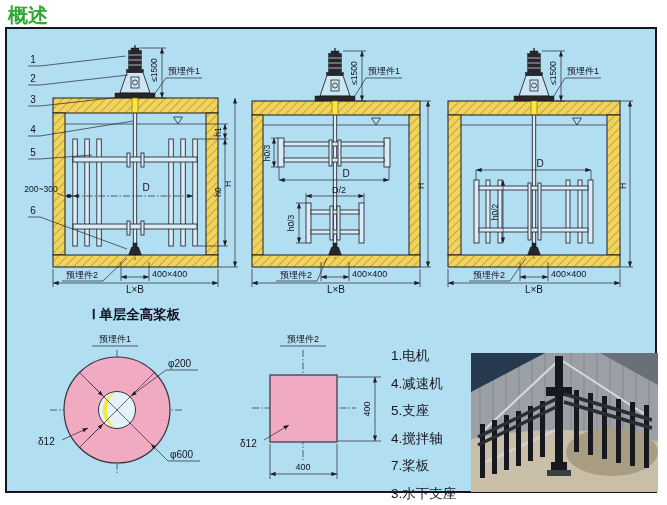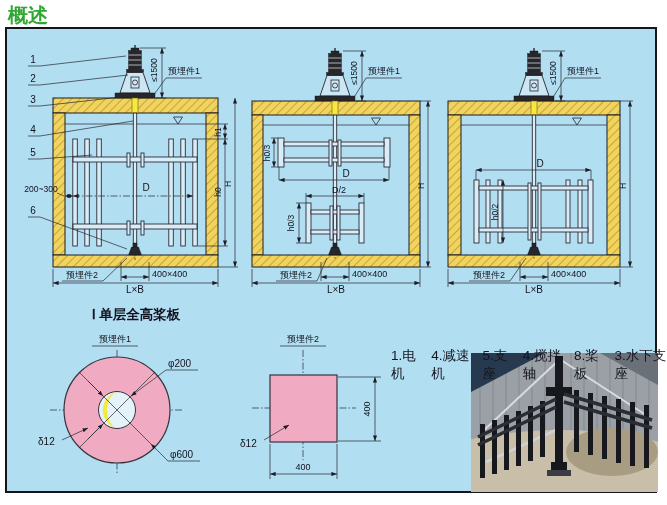--- a/index.html
+++ b/index.html
@@ -13,21 +13,21 @@
   .wall{fill:url(#hatch);stroke:#1c1c22;stroke-width:1;}
   .bar{fill:#d9edf8;stroke:#2b2b33;stroke-width:0.9;}
   .dark{fill:#26262b;stroke:#111;stroke-width:0.4;}
   .dim{stroke:#26262e;stroke-width:0.7;fill:none;}
   .cl{stroke:#26262e;stroke-width:0.7;fill:none;stroke-dasharray:7 2 1.5 2;}
   .lead{stroke:#26262e;stroke-width:0.7;fill:none;}
   text{fill:#12121c;font-family:"Liberation Sans",sans-serif;}
   .t8{font-size:8.5px;} .t9{font-size:9px;} .t10{font-size:10px;}
   .caption{position:absolute;transform:translateX(-50%);font-size:13.5px;font-weight:bold;
            color:#121220;white-space:nowrap;text-align:center;}
-  .legend{position:absolute;left:391px;top:347px;display:flex;flex-direction:row;gap:9.5px;
+  .legend{position:absolute;left:391px;top:347px;display:flex;flex-direction:column;gap:9.5px;
           font-size:13.5px;color:#15151f;}
 </style>
 </head>
 <body>
 
 <div class="page">
   <div class="page-title">概述</div>
   <div class="panel"></div>
 
   <svg class="draw" width="667" height="505" viewBox="0 0 667 505">
@@ -369,16 +369,16 @@
     </g>
   </svg>
 
   <div class="caption" style="left:136px;top:306px;">Ⅰ 单层全高桨板</div>
 
   <div class="legend">
     <div>1.电机</div>
     <div>4.减速机</div>
     <div>5.支座</div>
     <div>4.搅拌轴</div>
-    <div>8.桨板</div>
+    <div>7.桨板</div>
     <div>3.水下支座</div>
   </div>
 </div>
 
 </body></html>

